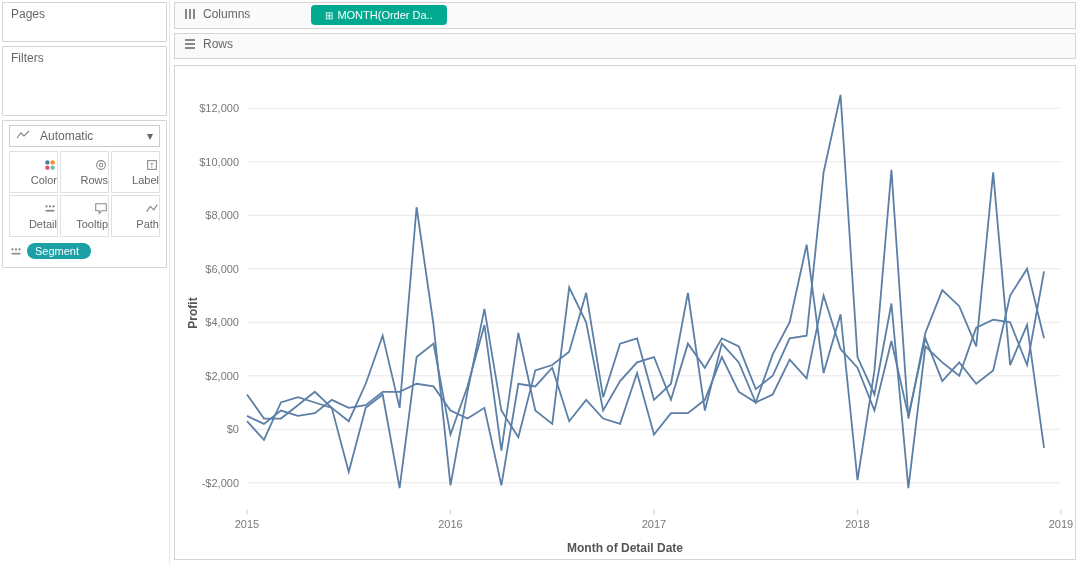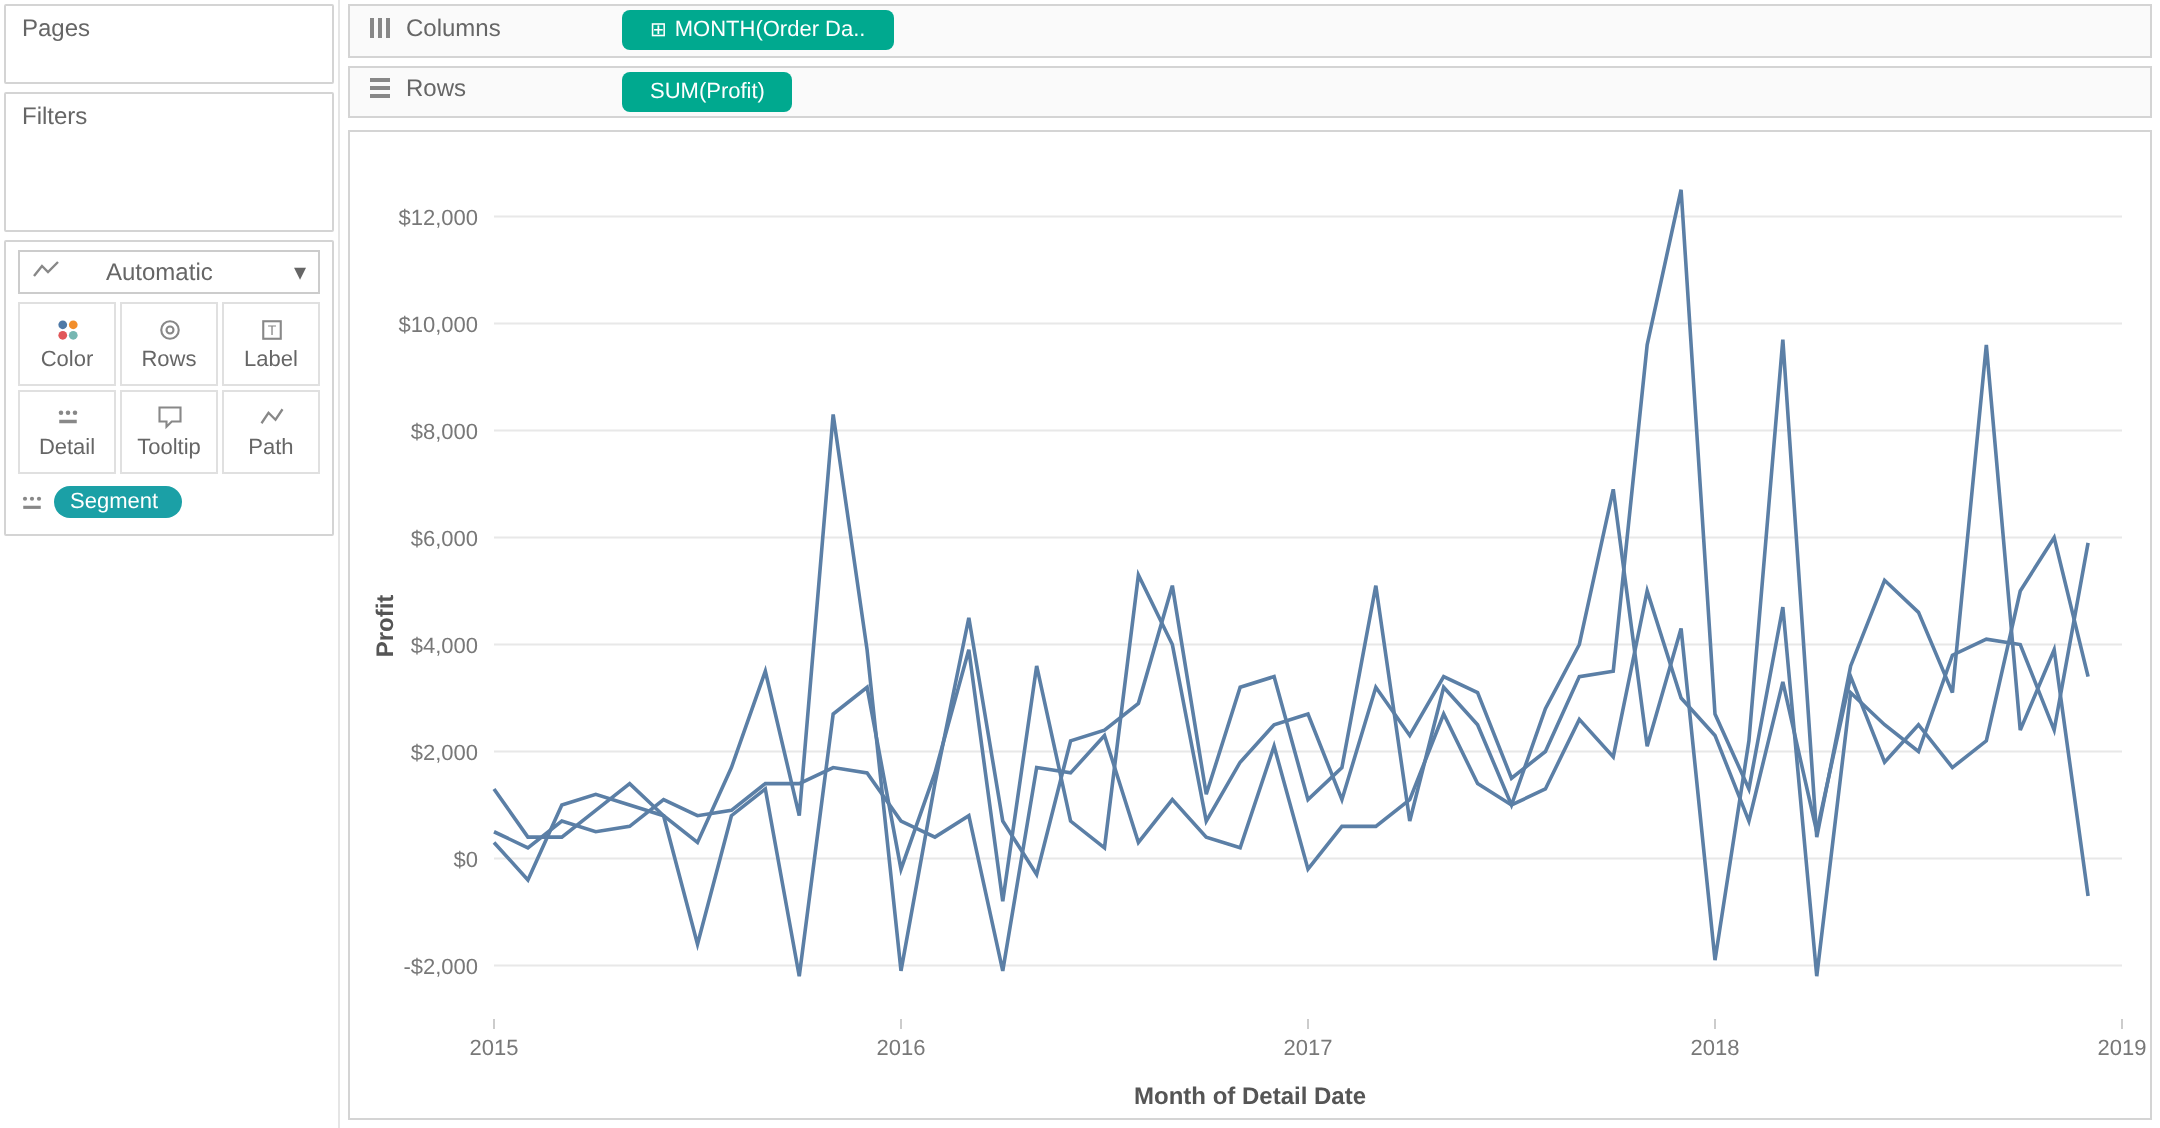--- a/index.html
+++ b/index.html
@@ -7,21 +7,21 @@
 .container { display: flex; width: 100%; height: 100%; }
 .sidebar { width: 169px; display: flex; flex-direction: column; gap: 4px; padding: 2px; }
 .card { border: 1px solid #d4d4d4; background: #fff; border-radius: 1px; }
 .card-title { padding: 4px 8px; color: #666; font-size: 12px; }
 .pages-card { height: 40px; }
 .filters-card { height: 70px; }
 .marks-card { padding-bottom: 4px; }
 .marks-select { margin: 4px 6px; border: 1px solid #ccc; height: 22px; display: flex; align-items: center; justify-content: space-between; padding: 0 6px; background: #fff; color: #666; }
 .marks-select .line-icon { color: #888; margin-right: 5px; }
 .marks-grid { display: grid; grid-template-columns: 1fr 1fr 1fr; gap: 2px; margin: 2px 6px; }
-.marks-btn { border: 1px solid #e0e0e0; background: #fff; height: 42px; display: flex; flex-direction: column; align-items: center; justify-content: center; gap: 2px; color: #666; font-size: 11px; cursor: pointer; }
+.marks-btn { border: 1px solid #e0e0e0; background: #fff; height: 42px; display: flex; flex-direction: column; align-items: flex-end; justify-content: center; gap: 2px; color: #666; font-size: 11px; cursor: pointer; }
 .marks-btn svg { width: 16px; height: 16px; }
 .pill-row { display: flex; align-items: flex-end; padding: 4px 6px; gap: 4px; }
 .pill { background: #1ba0a6; color: #fff; border-radius: 11px; padding: 2px 12px 2px 8px; font-size: 11px; display: flex; align-items: center; gap: 4px; }
 .pill.green { background: #00a98f; border-radius: 4px; padding: 4px 14px; }
 .mini-icon { width: 14px; height: 14px; display: inline-flex; align-items: center; justify-content: center; }
 
 .main { flex: 1; display: flex; flex-direction: column; border-left: 1px solid #e5e5e5; }
 .shelf-row { display: flex; align-items: center; border: 1px solid #d4d4d4; margin: 2px 4px; background: #fafafa; height: 28px; }
 .shelf-label { width: 130px; padding: 0 8px; display: flex; align-items: flex-start; gap: 6px; color: #666; }
 .shelf-content { flex: 1; padding: 0 6px; display: flex; align-items: center; }
@@ -39,21 +39,21 @@
 <div class="container">
   <div class="sidebar">
     <div class="card pages-card">
       <div class="card-title">Pages</div>
     </div>
     <div class="card filters-card">
       <div class="card-title">Filters</div>
     </div>
     <div class="card marks-card">
       <div class="marks-select">
-        <span style="display:flex;align-items:center;gap:18px">
+        <span style="display:flex;align-items:center;gap:5px">
           <span class="line-icon">
             <svg width="14" height="10" viewBox="0 0 14 10">
                 <path d="M1 8 L5 3 L8 6 L13 1" stroke="#888" stroke-width="1.2" fill="none"></path>
               </svg>
           </span>
           <span>Automatic</span>
         </span>
         <span>▾</span>
       </div>
       <div class="marks-grid">
@@ -152,25 +152,20 @@
     <div class="shelf-row">
       <div class="shelf-label">
         <span>
           <svg width="14" height="14" viewBox="0 0 14 14">
               <rect x="2" y="2" width="10" height="2" fill="#888"></rect>
               <rect x="2" y="6" width="10" height="2" fill="#888"></rect>
               <rect x="2" y="10" width="10" height="2" fill="#888"></rect>
             </svg>
         </span>
         <span>Rows</span>
-      </div>
-      <div class="shelf-content">
-        <span class="pill green">
-          <span>SUM(Profit)</span>
-        </span>
       </div>
     </div>
     <div class="chart-area">
       <div class="y-axis-title">Profit</div>
       <div class="x-axis-title">Month of Detail Date</div>
       <svg class="chart-svg" id="chart-svg" viewBox="0 0 900 490">
           <line x1="72" y1="415.25" x2="886" y2="415.25" class="grid-line"></line>
           <text x="64" y="419.25" text-anchor="end" class="tick-label">-$2,000</text>
           <line x1="72" y1="361.75" x2="886" y2="361.75" class="grid-line"></line>
           <text x="64" y="365.75" text-anchor="end" class="tick-label">$0</text>

